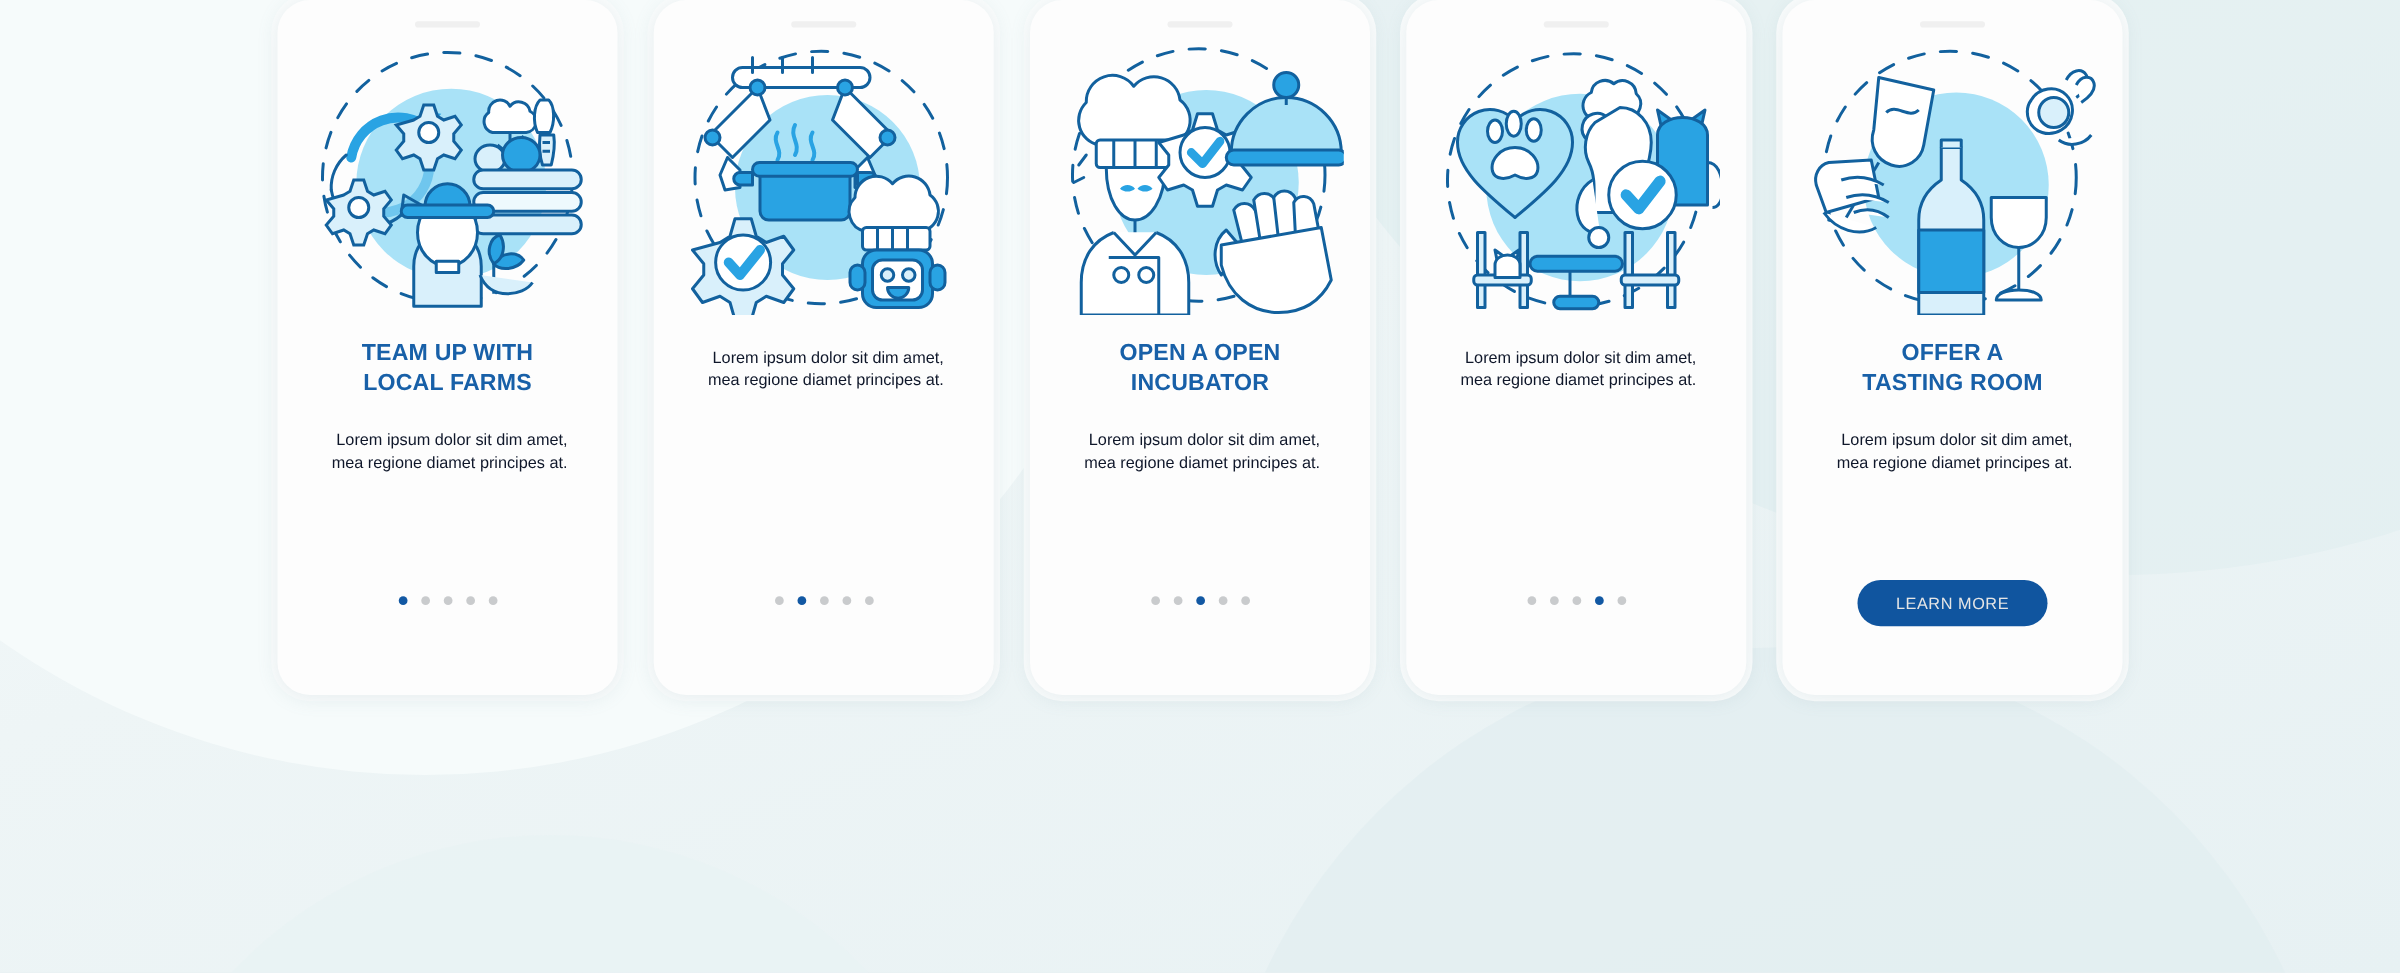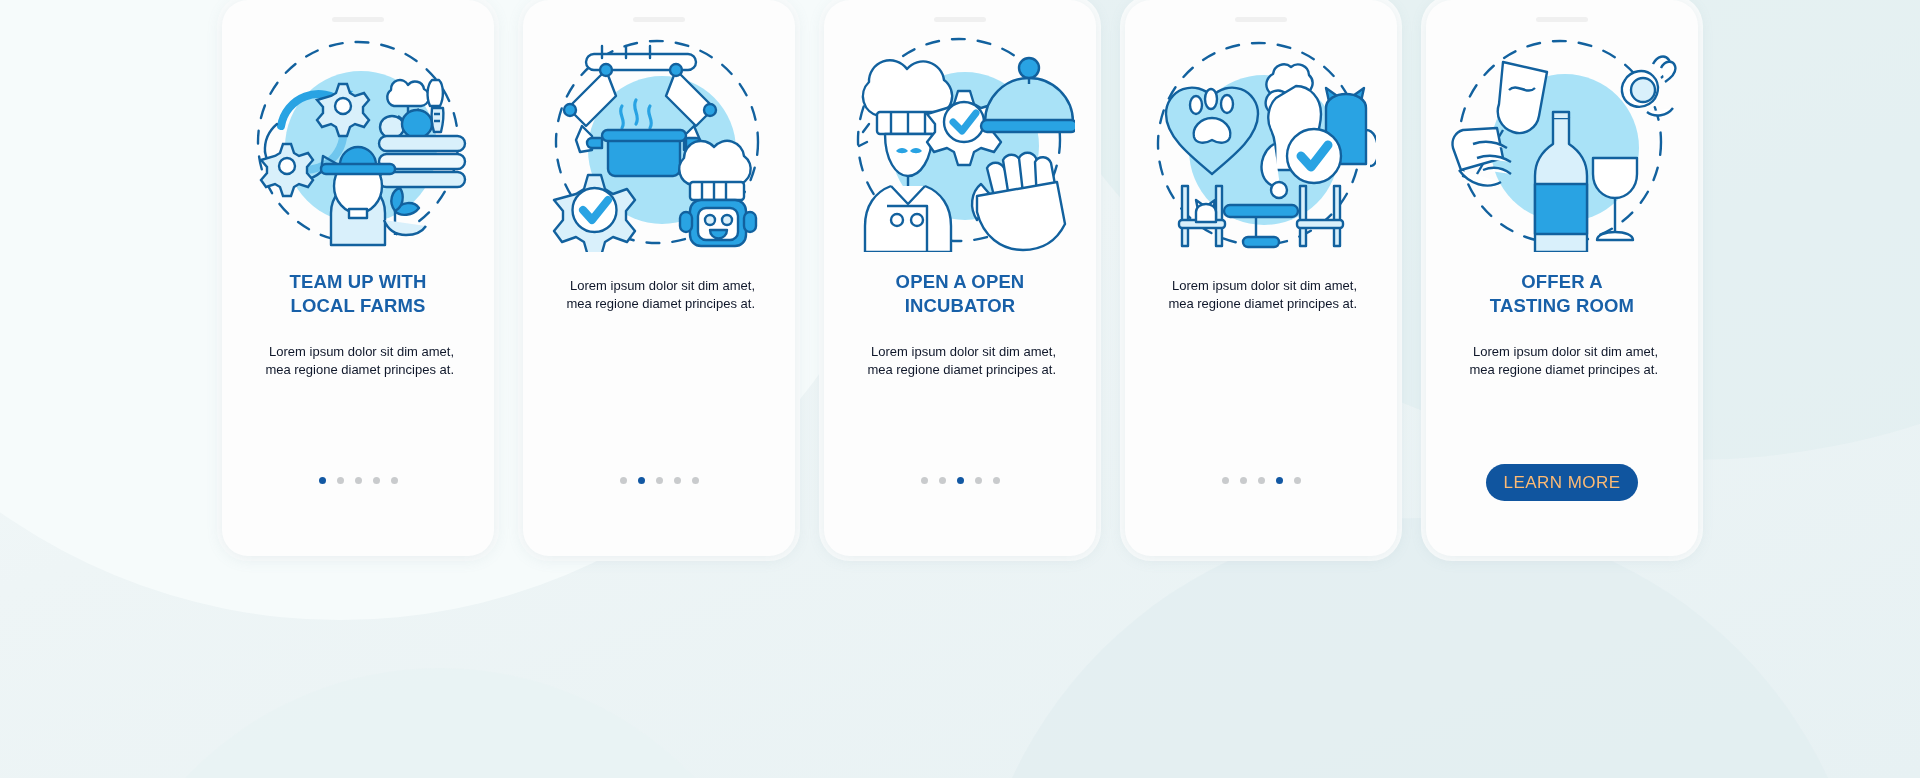--- a/index.html
+++ b/index.html
@@ -118,26 +118,26 @@
     width: 7px; height: 7px; border-radius: 50%;
     background: #c9cbcd;
   }
   .dot.active { background: #1258a3; }
 
   .learn-btn {
     position: absolute;
     bottom: 55px;
     left: 50%; transform: translateX(-50%);
     background: #10559f;
-    color: #fdba74;
+    color: #e5e5e5;
     border: none;
     border-radius: 19px;
     width: 152px; height: 37px;
     font-family: "Liberation Sans", sans-serif;
-    font-size: 17px;
+    font-size: 13px;
     letter-spacing: .45px;
     cursor: pointer;
   }
 </style>
 </head>
 <body>
 
 <div id="bg-layer">
   <div class="bg-wash"></div>
   <div class="bg-circle-1"></div>

